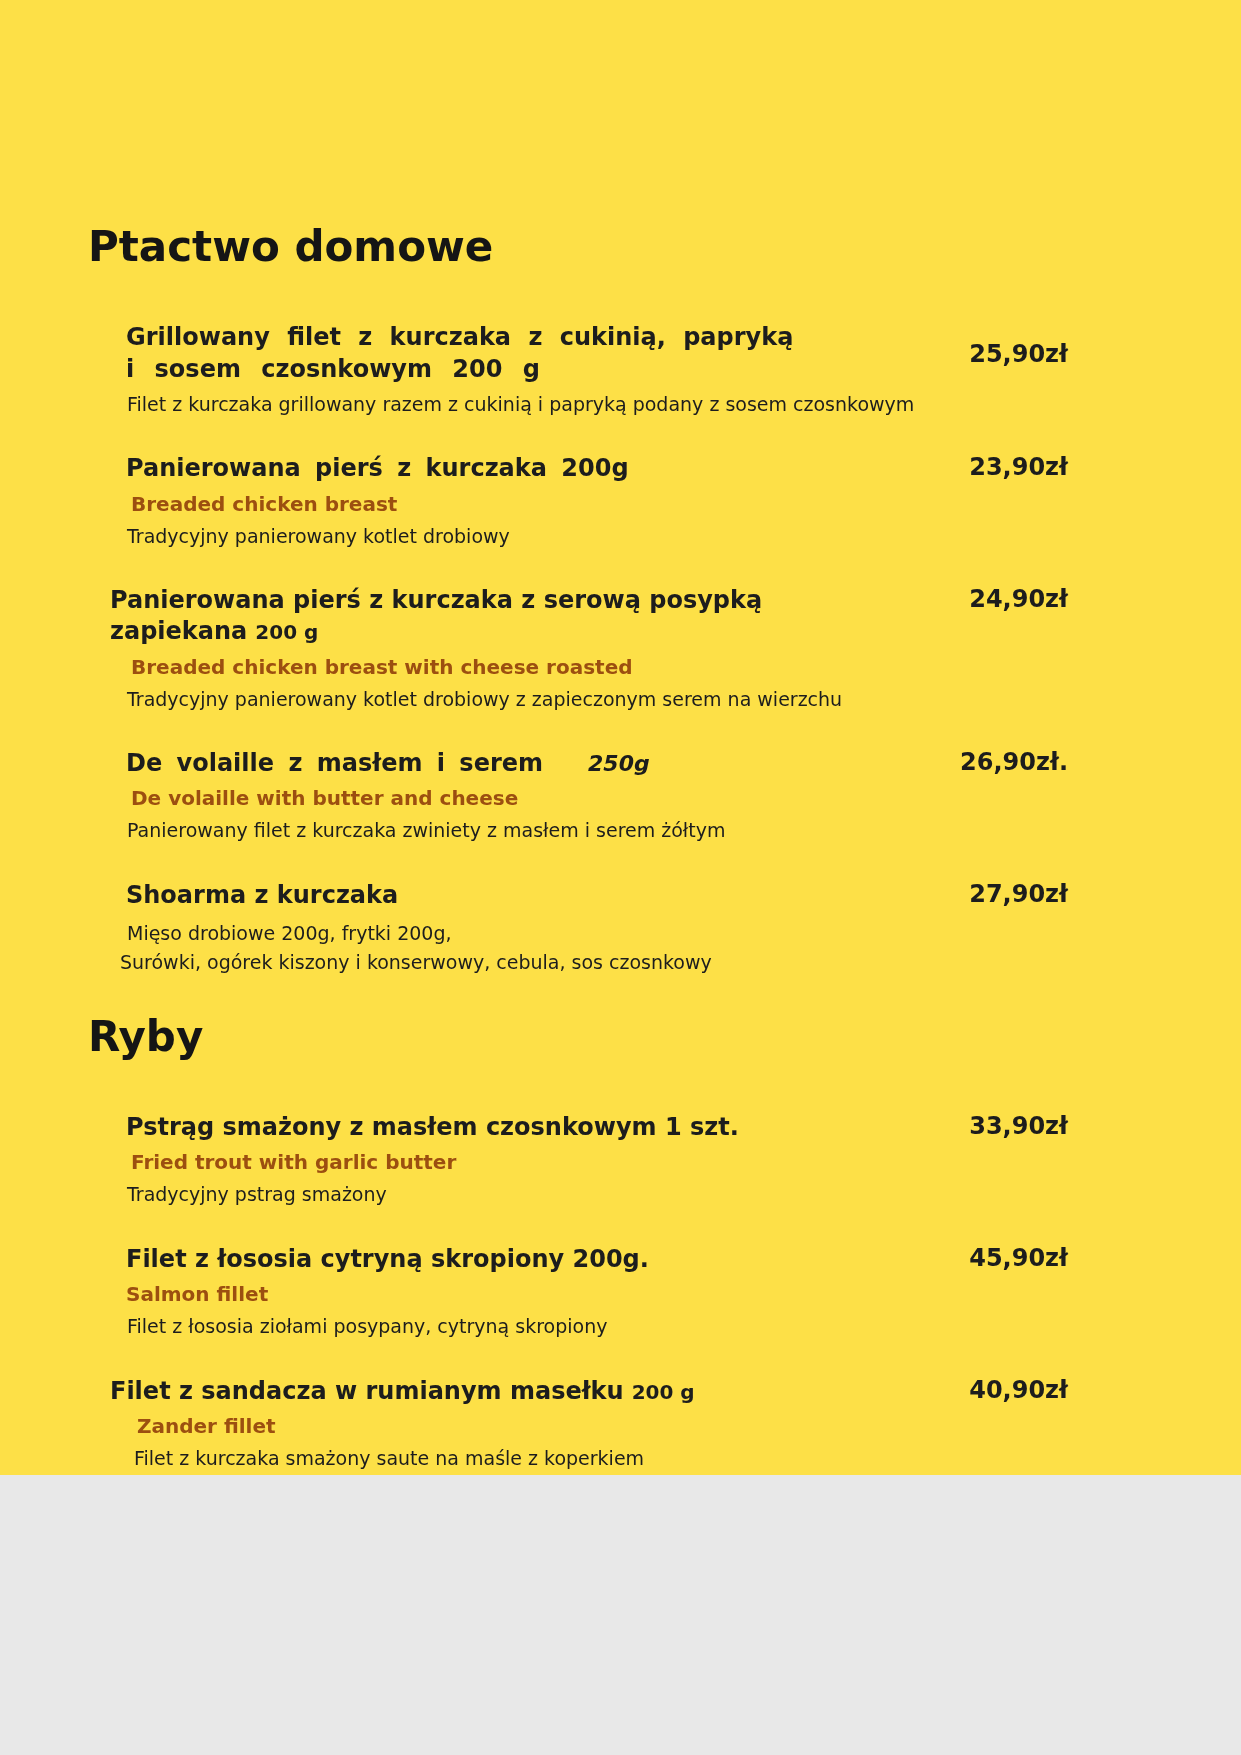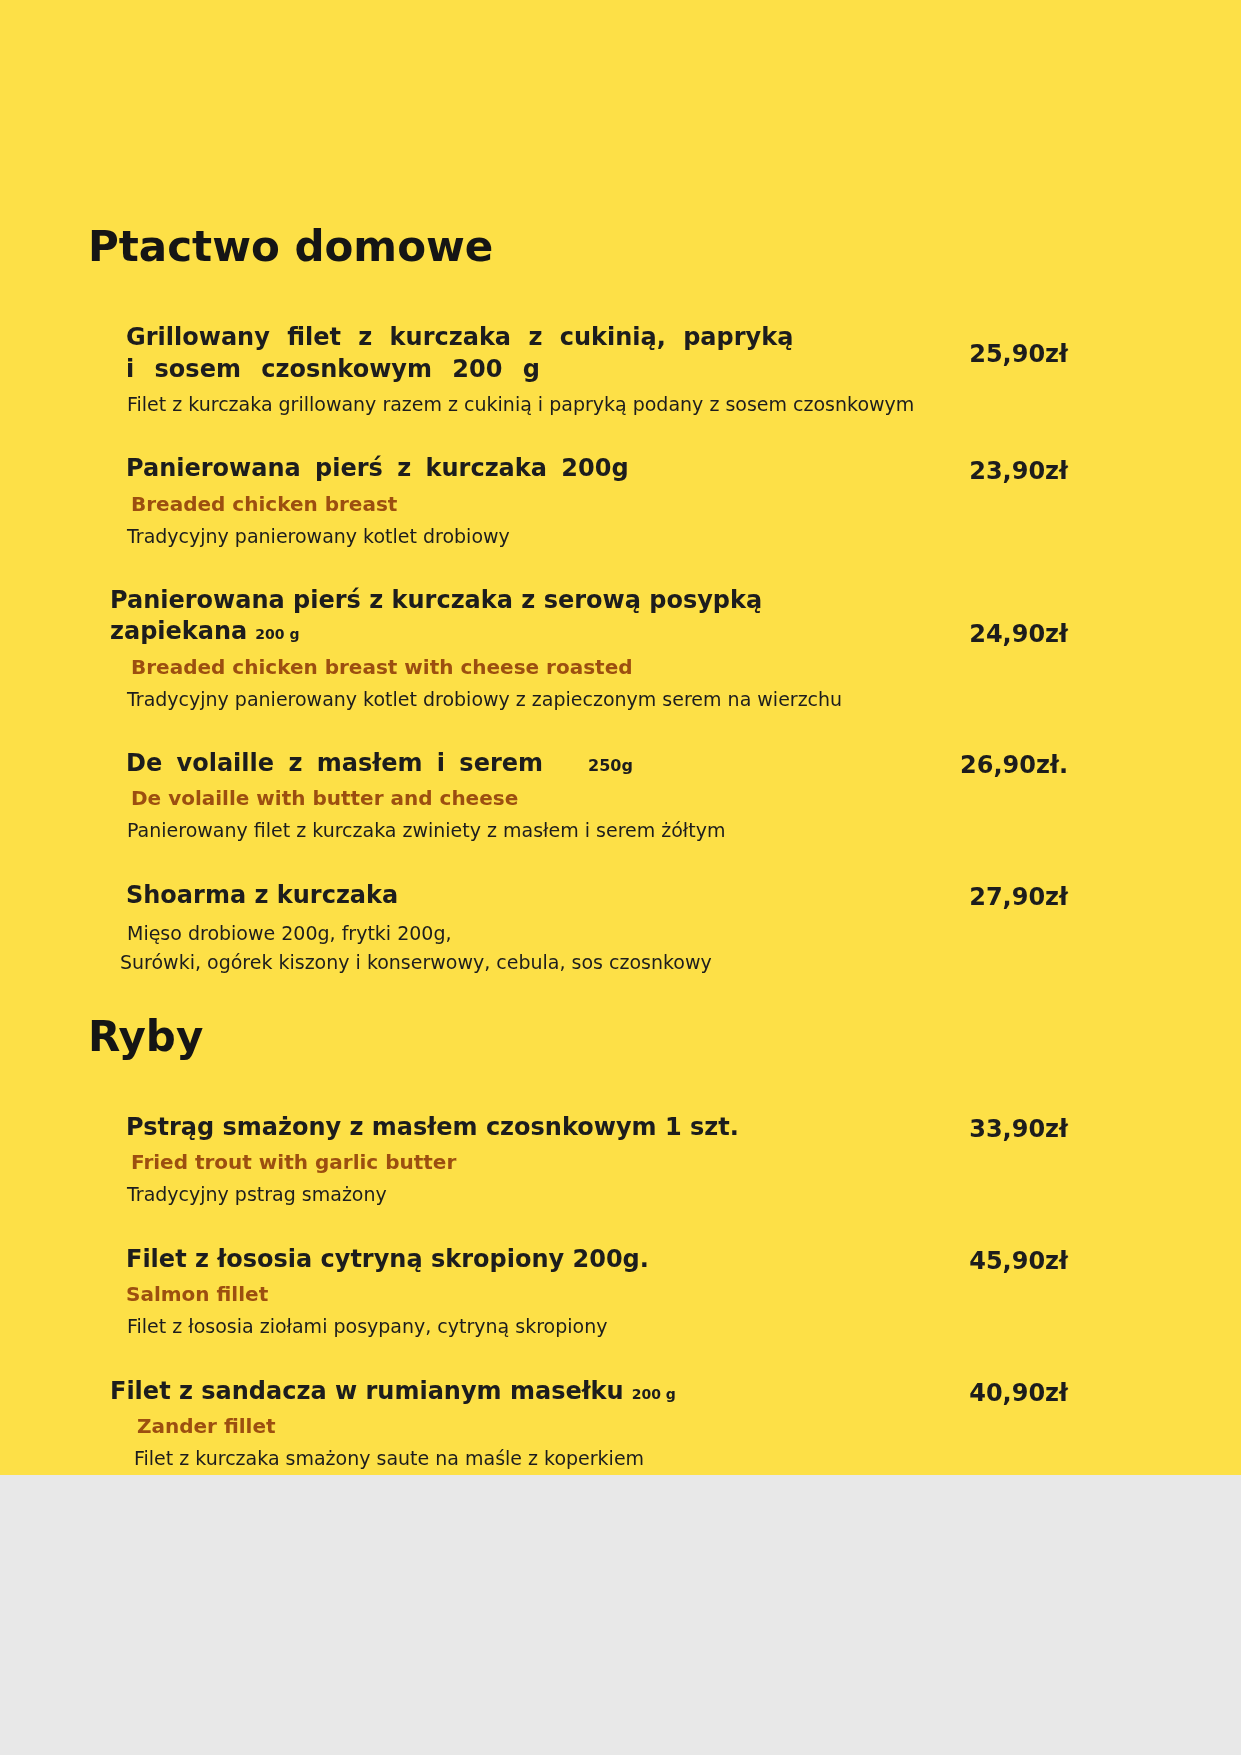--- a/index.html
+++ b/index.html
@@ -21,38 +21,39 @@
     line-height: 1.2;
     margin: 0 0 50px 0;
     color: #151515;
   }
   .section-title.second { margin-top: 6px; }
   .items { margin-left: 38px; }
   .item { margin-bottom: 36px; }
   .row {
     display: flex;
     justify-content: space-between;
-    align-items: flex-end;
+    align-items: flex-start;
   }
   .row.bottom { align-items: center; }
   .name {
     font-size: 24px;
     font-weight: bold;
     line-height: 1.3;
     color: #1d1d1d;
     max-width: 800px;
   }
   .name .portion {
-    font-size: 14px;
+    font-size: 20px;
     font-weight: bold;
     margin-left: 8px;
   }
   .name .portion.big {
-    font-size: 16px;
+    font-size: 22px;
     margin-left: 45px;
+    font-style: italic;
   }
   .price {
     font-size: 24px;
     font-weight: bold;
     white-space: nowrap;
     color: #1d1d1d;
   }
   .translation {
     font-size: 20px;
     font-weight: bold;

